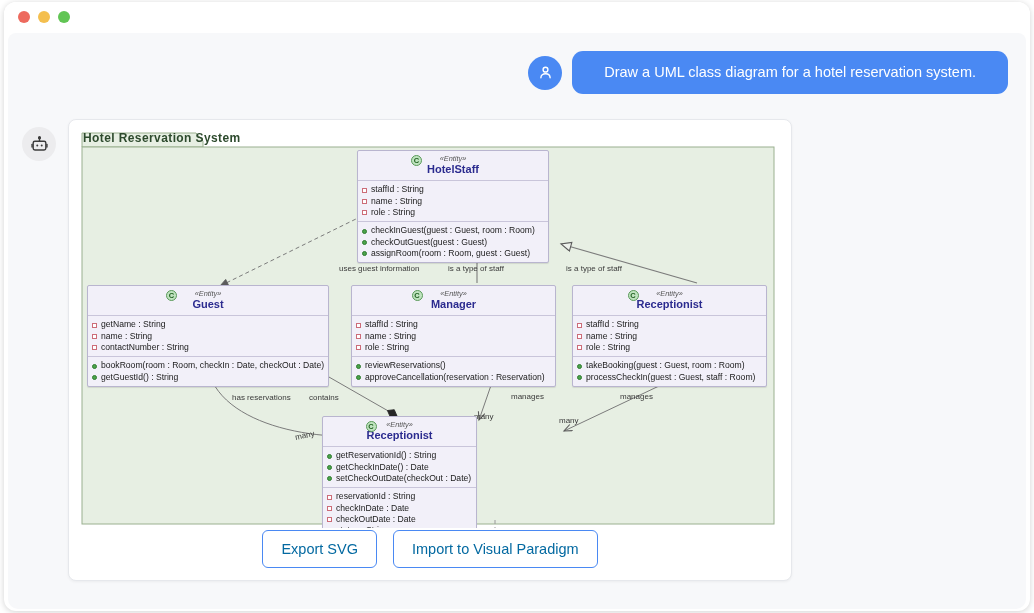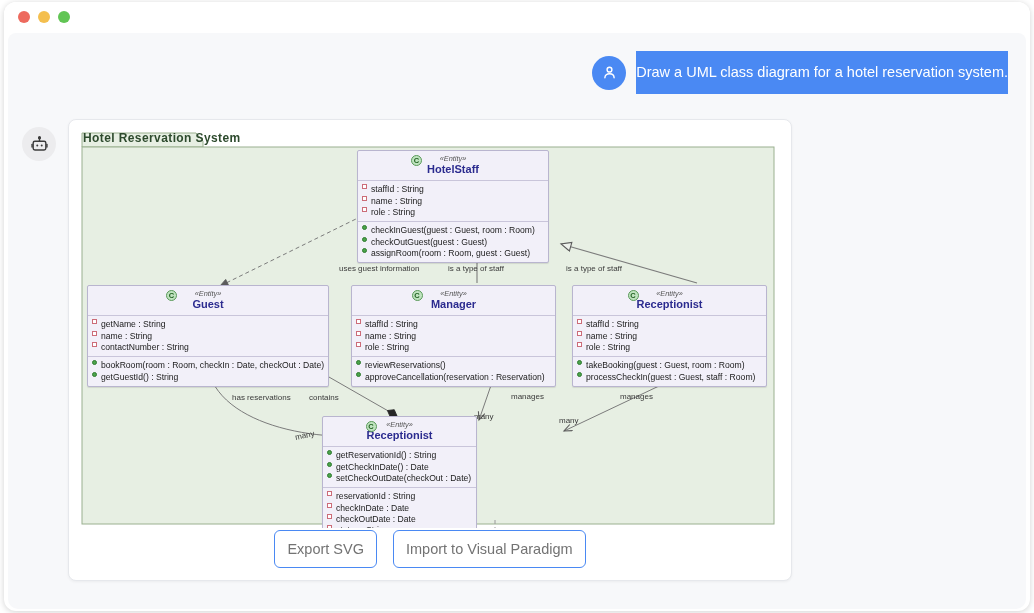--- a/index.html
+++ b/index.html
@@ -42,22 +42,22 @@
     padding-right: 18px; gap: 10px;
   }
   .avatar-user {
     width: 34px; height: 34px; border-radius: 50%;
     background: #4a89f3;
     display: flex; align-items: center; justify-content: center;
     flex: 0 0 auto;
   }
   .bubble-user {
     background: #4a89f3; color: #ffffff;
-    border-radius: 0;
-    padding: 13px 0;
+    border-radius: 11px;
+    padding: 13px 32px;
     font-size: 14.5px;
     line-height: 1.2;
     white-space: nowrap;
   }
 
   
   .assist-row {
     position: absolute; left: 14px; top: 86px;
     width: 990px;
     display: flex; align-items: flex-start; gap: 12px;
@@ -82,24 +82,24 @@
     position: absolute; left: 8px; top: 8px;
     width: 708px; height: 400px;
     overflow: hidden;
   }
   .btn-row {
     position: absolute; left: 0; bottom: 12px; width: 100%;
     display: flex; justify-content: center; gap: 16px;
   }
   .btn {
     border: 1px solid #4a89f3;
-    color: #737373;
+    color: #0369a1;
     background: #ffffff;
     border-radius: 6px;
-    padding: 10px 12px;
+    padding: 10px 18px;
     font-size: 14.5px;
     cursor: pointer;
     white-space: nowrap;
   }
 
   
   .uml-node {
     position: absolute;
     background: #f2f0f9;
     border: 1px solid #b9b5cf;
@@ -127,21 +127,21 @@
     background: #bfe3bf; border: 1px solid #5a9a5a;
     color: #1f5f1f; font-size: 7.5px; font-weight: bold;
     display: flex; align-items: center; justify-content: center;
   }
   .uml-sec {
     padding: 3px 4px 3px 4px;
     border-bottom: 1px solid #c9c5da;
   }
   .uml-sec:last-child { border-bottom: none; }
   .uml-row {
-    display: flex; align-items: flex-start; gap: 4px;
+    display: flex; align-items: center; gap: 4px;
     line-height: 1.32; white-space: nowrap;
   }
   .mk-attr {
     width: 5px; height: 5px; flex: 0 0 auto;
     border: 1.2px solid #cc6c78; background: #ffffff;
   }
   .mk-op {
     width: 5px; height: 5px; flex: 0 0 auto;
     border-radius: 50%;
     background: #4aa34a; border: 1px solid #2f7a2f;

